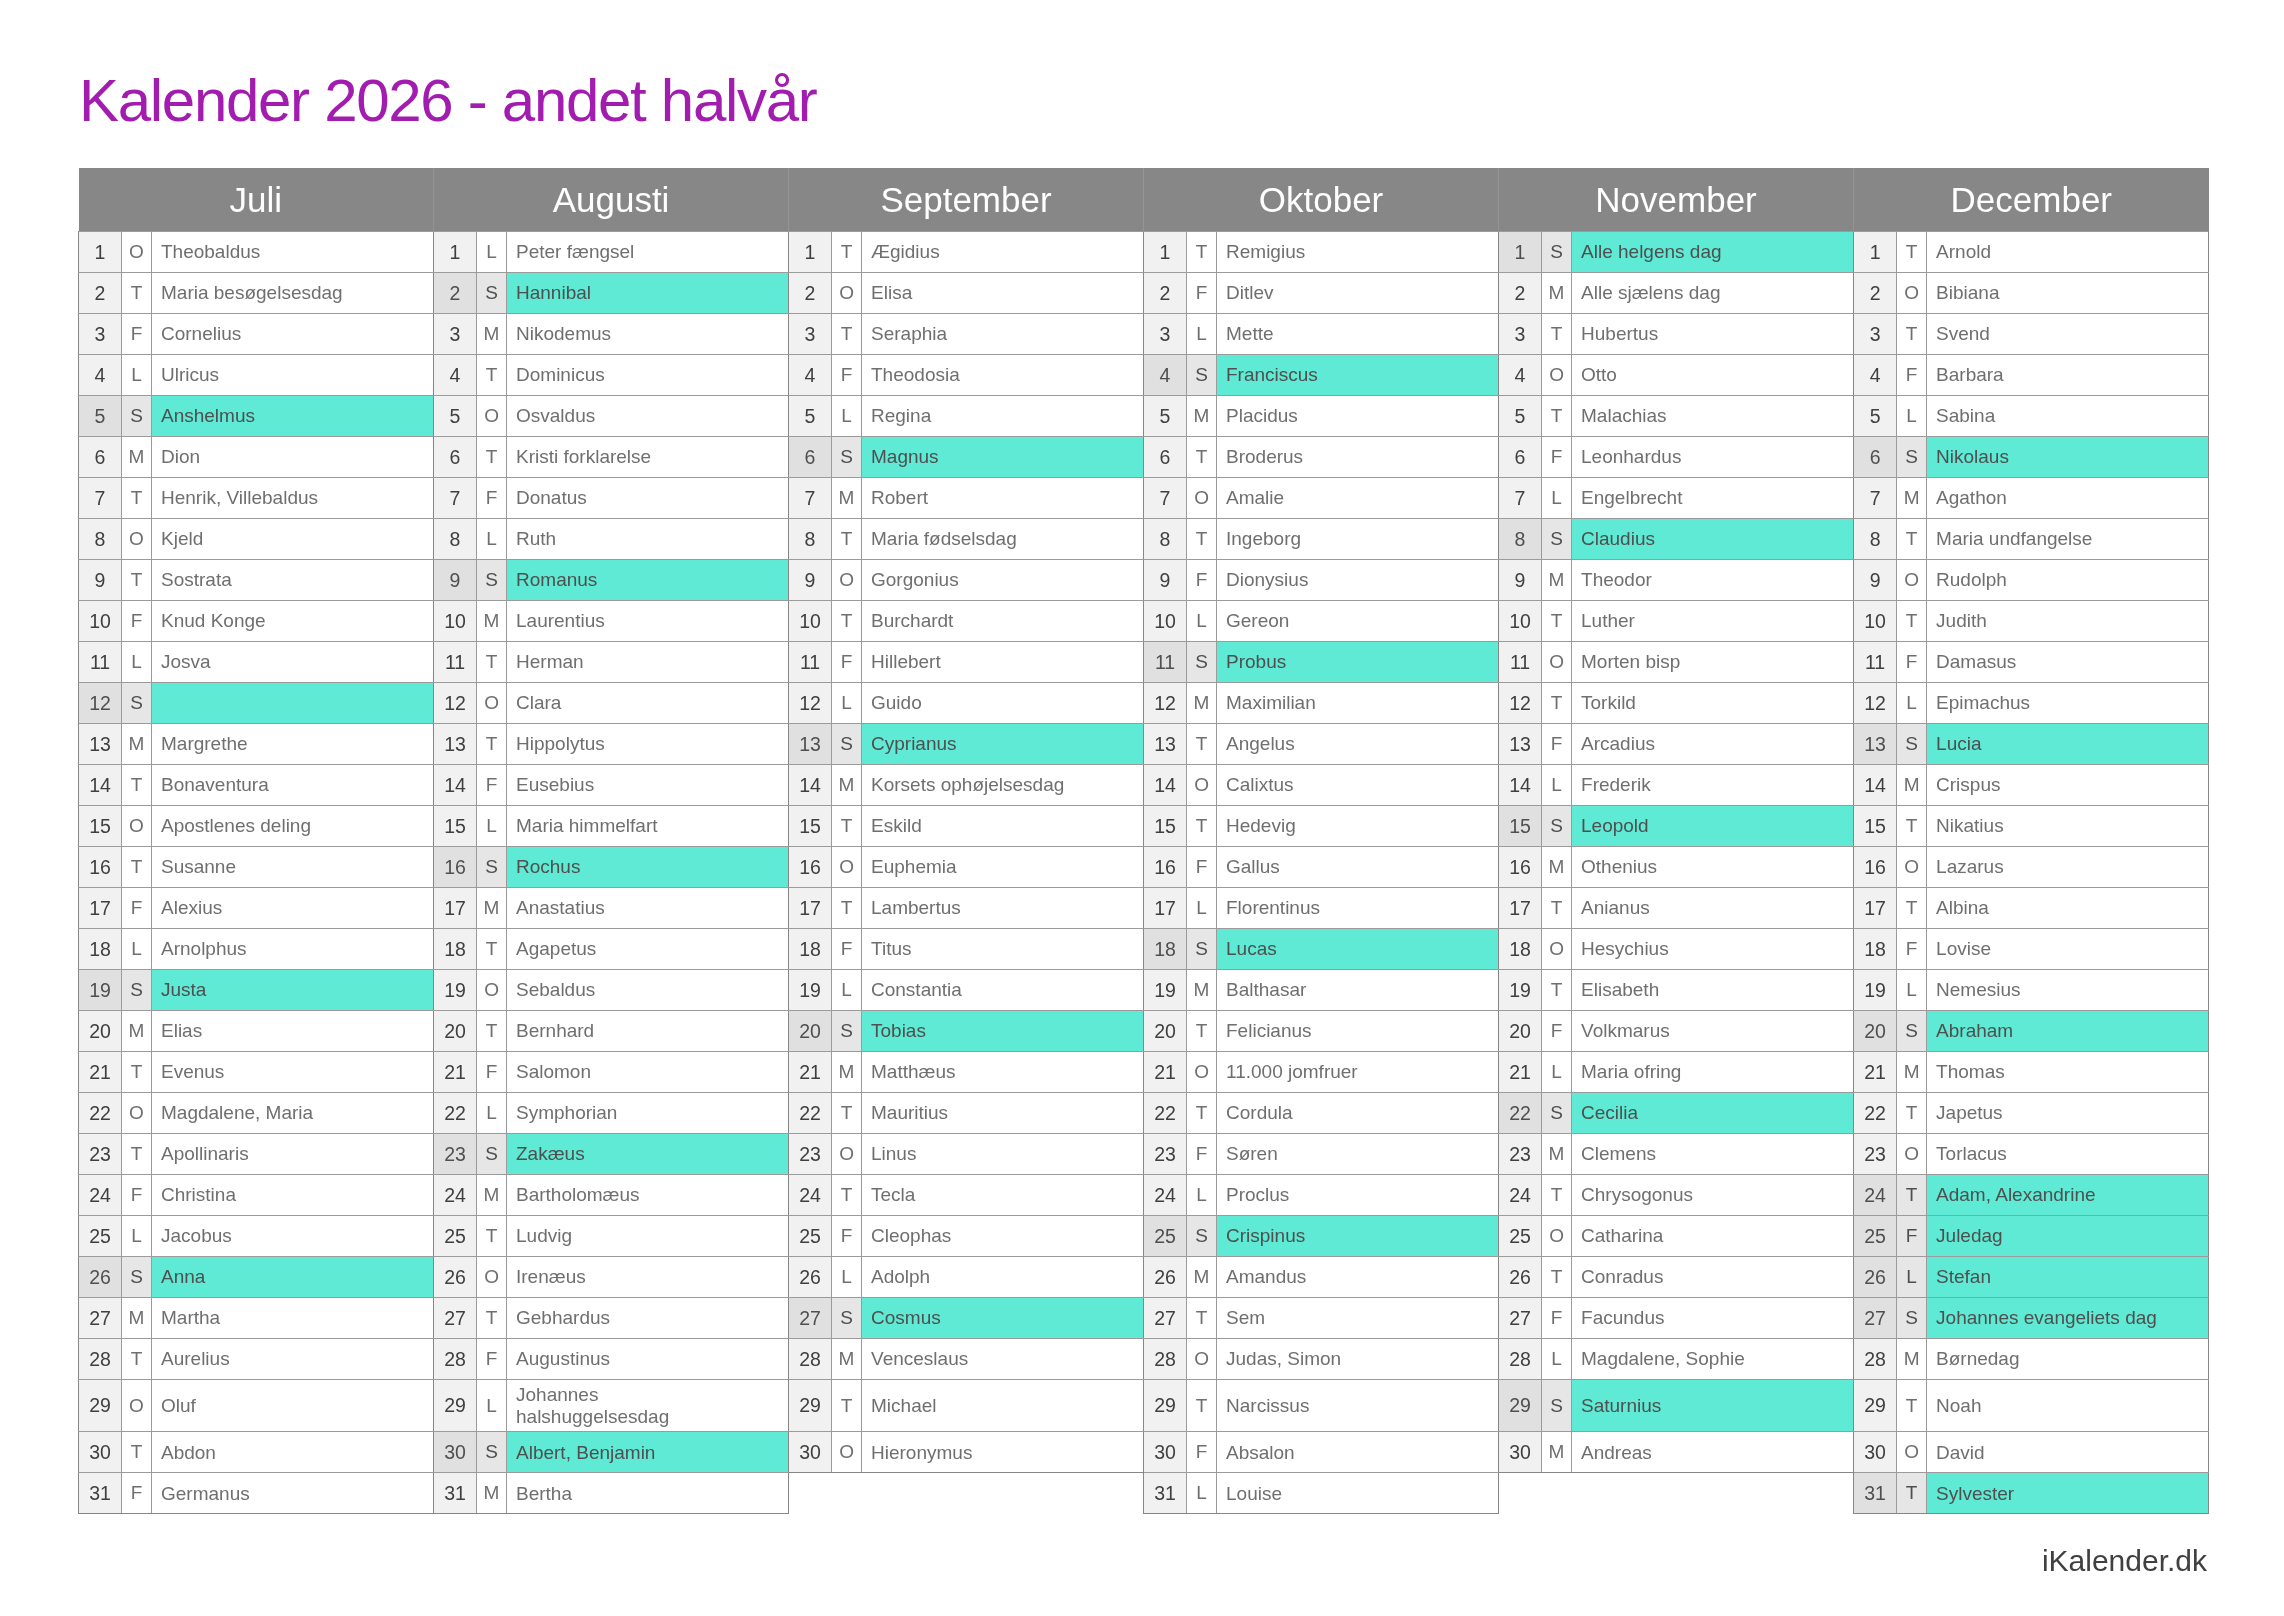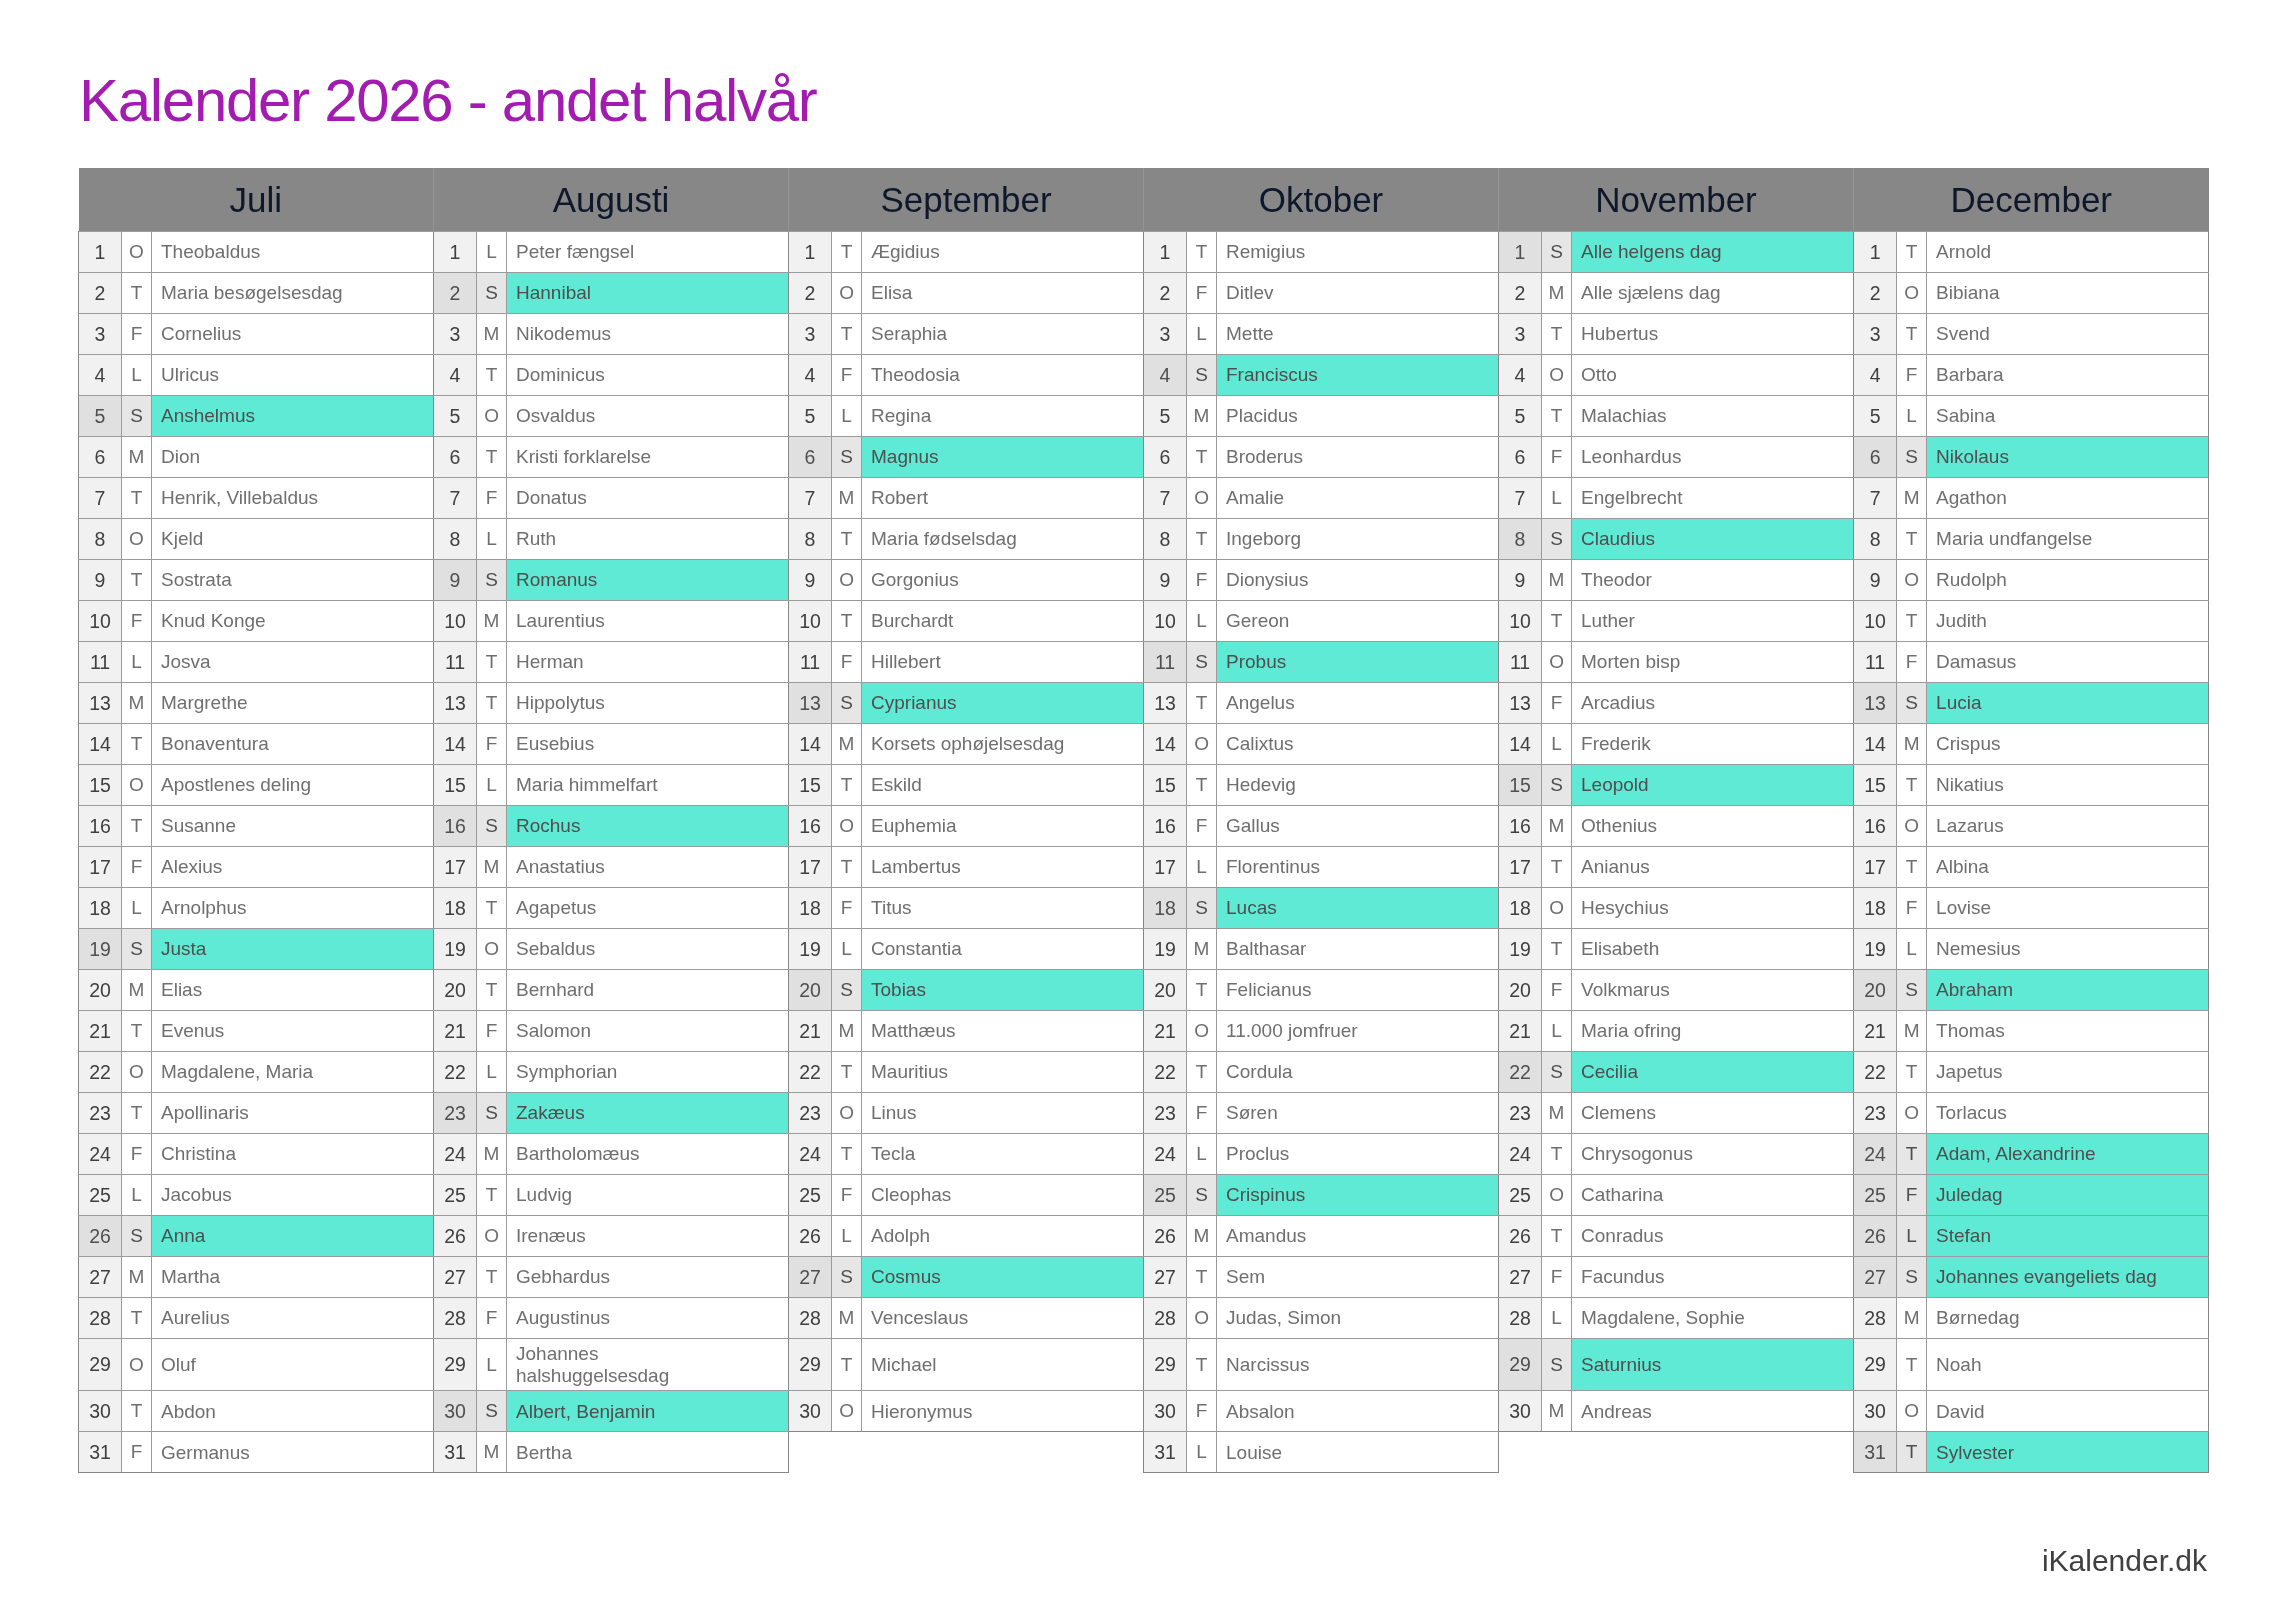--- a/index.html
+++ b/index.html
@@ -33,21 +33,21 @@
     width: 2129px;
     border-collapse: collapse;
     table-layout: fixed;
   }
   col.c-num  { width: 43px; }
   col.c-wd   { width: 30px; }
   col.c-name { width: 282px; }
   thead th {
     height: 63px;
     background: #878787;
-    color: #0f172a;
+    color: #ffffff;
     font-size: 35px;
     font-weight: 400;
     text-align: center;
     vertical-align: middle;
     border: none;
     padding: 0;
   }
   thead th + th {
     border-left: 0.7px solid #949494;
   }
@@ -348,20 +348,40 @@
           <td class="wd shaded">S</td>
           <td class="name shaded">Probus</td>
           <td class="num">11</td>
           <td class="wd">O</td>
           <td class="name">Morten bisp</td>
           <td class="num">11</td>
           <td class="wd">F</td>
           <td class="name">Damasus</td>
         </tr>
         <tr>
+          <td class="num shaded">12</td>
+          <td class="wd shaded">S</td>
+          <td class="name shaded"></td>
+          <td class="num">12</td>
+          <td class="wd">O</td>
+          <td class="name">Clara</td>
+          <td class="num">12</td>
+          <td class="wd">L</td>
+          <td class="name">Guido</td>
+          <td class="num">12</td>
+          <td class="wd">M</td>
+          <td class="name">Maximilian</td>
+          <td class="num">12</td>
+          <td class="wd">T</td>
+          <td class="name">Torkild</td>
+          <td class="num">12</td>
+          <td class="wd">L</td>
+          <td class="name">Epimachus</td>
+        </tr>
+        <tr>
           <td class="num">13</td>
           <td class="wd">M</td>
           <td class="name">Margrethe</td>
           <td class="num">13</td>
           <td class="wd">T</td>
           <td class="name">Hippolytus</td>
           <td class="num shaded">13</td>
           <td class="wd shaded">S</td>
           <td class="name shaded">Cyprianus</td>
           <td class="num">13</td>

